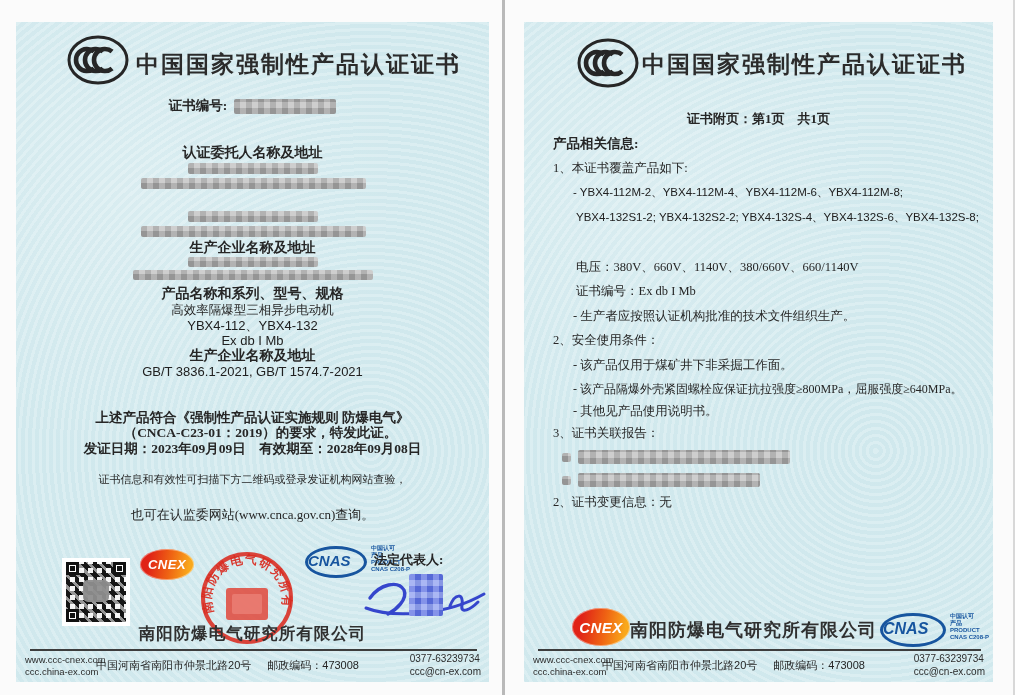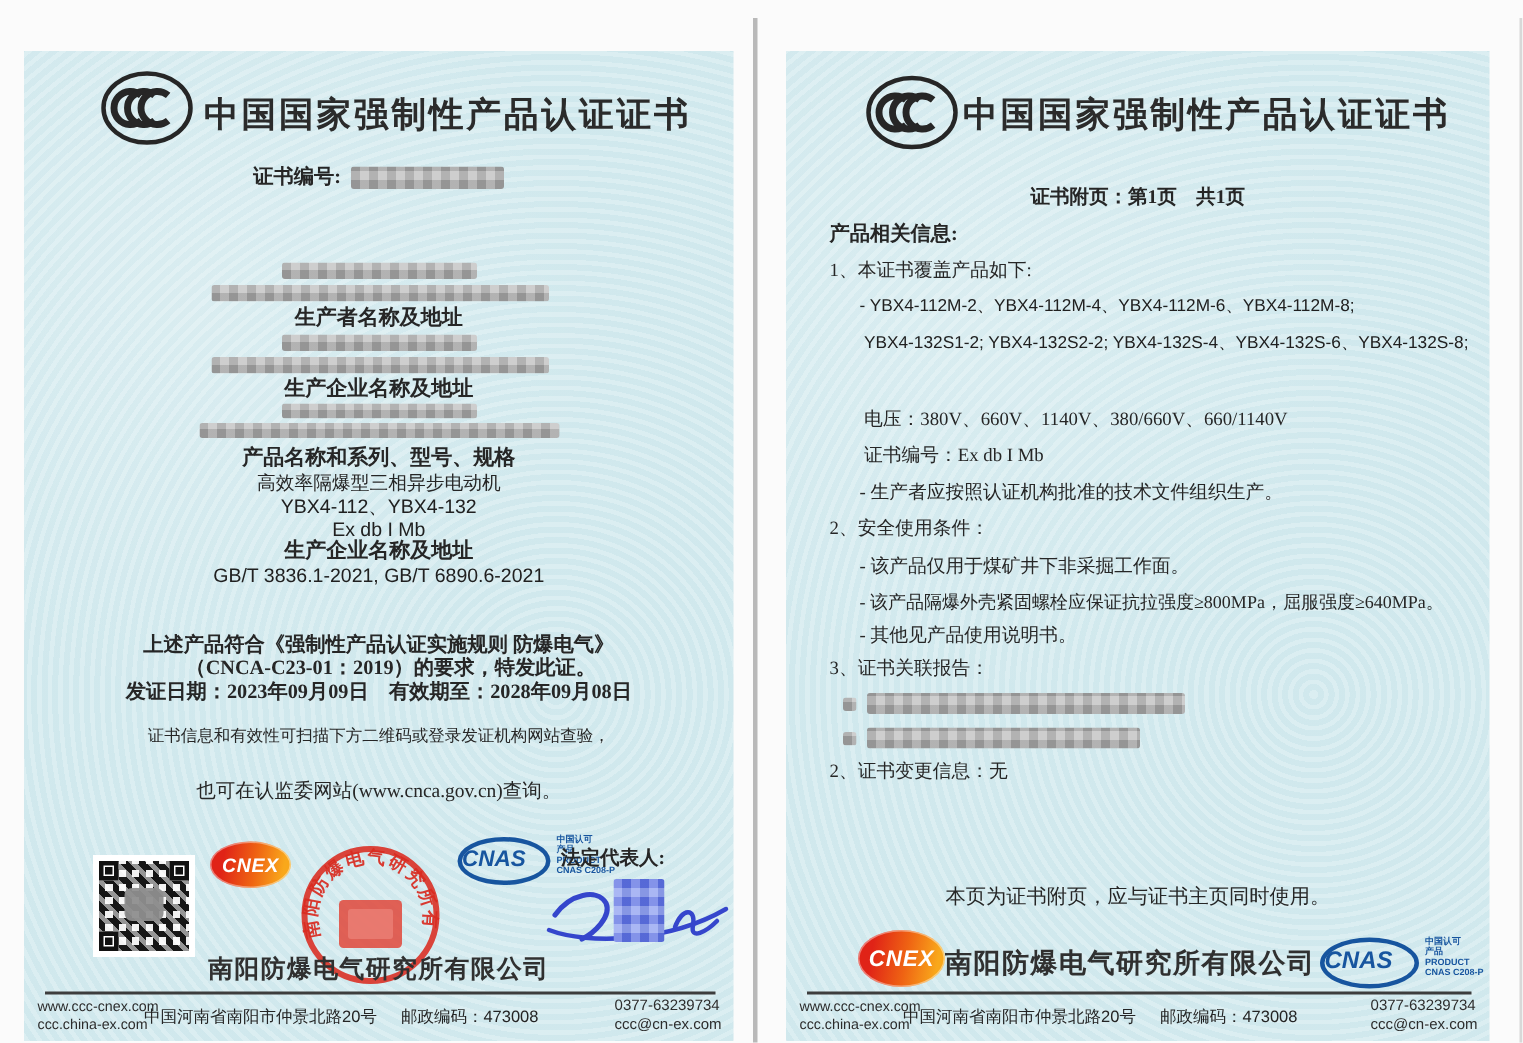--- a/index.html
+++ b/index.html
@@ -1,18 +1,18 @@
 <!DOCTYPE html>
 <html><head>
 <meta charset="utf-8">
 <style>
   html,body{margin:0;padding:0;}
   body{width:1015px;height:695px;background:#fbfbfb;position:relative;overflow:hidden;
        font-family:"Liberation Sans",sans-serif;color:#222;}
-  .stage{position:absolute;inset:0;margin-top:12px;}
+  .stage{position:absolute;inset:0;}
   .divider{position:absolute;left:502px;top:0;width:3px;height:695px;background:#b9b9b9;}
   .edge{position:absolute;right:0;top:0;width:2px;height:695px;background:#d8d8d8;}
 
   .page{position:absolute;top:22px;height:660px;background:#d7ecf0;
         background-image:
           radial-gradient(circle at 25% 25%, rgba(255,255,255,.20), transparent 45%),
           repeating-radial-gradient(circle at 75% 65%, rgba(255,255,255,.10) 0 3px, rgba(150,200,212,.10) 3px 7px);}
   .pageL{left:16px;width:473px;}
   .pageR{left:524px;width:469px;}
 
@@ -90,37 +90,37 @@
       <path d="M 37.1 17.6 A 11 11 0 1 0 37.1 34.4" fill="none" stroke="#262626" stroke-width="4.6"></path>
       <path d="M 46.1 17.6 A 11 11 0 1 0 46.1 34.4" fill="none" stroke="#262626" stroke-width="4.6"></path>
     </svg>
     <div class="title">中国国家强制性产品认证证书</div>
 
     <div class="certrow" style="top:75px;">
       <span class="kai b" style="font-size:13.5px;">证书编号:</span>
       <span class="mosaic" style="width:102px;height:15px;"></span>
     </div>
 
+    <div class="ln ctr kai b" style="top:123px;font-size:14px;">认证委托人名称及地址</div>
     <div class="ln mosaic" style="top:141px;left:172px;width:130px;height:11px;"></div>
     <div class="ln mosaic" style="top:156px;left:125px;width:225px;height:11px;"></div>
 
-    <div class="ln ctr kai b" style="top:171px;font-size:14px;">生产者名称及地址</div>
     <div class="ln mosaic" style="top:189px;left:172px;width:130px;height:11px;"></div>
     <div class="ln mosaic" style="top:204px;left:125px;width:225px;height:11px;"></div>
 
     <div class="ln ctr kai b" style="top:218px;font-size:14px;">生产企业名称及地址</div>
     <div class="ln mosaic" style="top:235px;left:172px;width:130px;height:10px;"></div>
     <div class="ln mosaic" style="top:248px;left:117px;width:240px;height:10px;"></div>
 
     <div class="ln ctr kai b" style="top:264px;font-size:14px;">产品名称和系列、型号、规格</div>
     <div class="ln ctr kai" style="top:281px;font-size:12.5px;">高效率隔爆型三相异步电动机</div>
     <div class="ln ctr hei" style="top:296px;font-size:13px;">YBX4-112、YBX4-132</div>
     <div class="ln ctr hei" style="top:311px;font-size:13px;">Ex db I Mb</div>
     <div class="ln ctr kai b" style="top:326px;font-size:14px;">生产企业名称及地址</div>
-    <div class="ln ctr hei" style="top:342px;font-size:13px;">GB/T 3836.1-2021, GB/T 6890.6-2021</div>
+    <div class="ln ctr hei" style="top:342px;font-size:13px;">GB/T 3836.1-2021, GB/T 1574.7-2021</div>
 
     <div class="ln ctr kai b" style="top:388px;font-size:13.5px;">上述产品符合《强制性产品认证实施规则 防爆电气》</div>
     <div class="ln ctr kai b" style="top:403px;font-size:13.5px;padding-left:16px;">（CNCA-C23-01：2019）的要求，特发此证。</div>
     <div class="ln ctr kai b" style="top:419px;font-size:13.5px;">发证日期：2023年09月09日　有效期至：2028年09月08日</div>
 
     <div class="ln ctr kai" style="top:451px;font-size:11px;">证书信息和有效性可扫描下方二维码或登录发证机构网站查验，</div>
     <div class="ln ctr kai" style="top:485px;font-size:13px;">也可在认监委网站(www.cnca.gov.cn)查询。</div>
 
     <div class="qr" style="left:46px;top:536px;width:60px;height:60px;">
       <div class="qin">
@@ -215,21 +215,20 @@
     <div class="ln kai" style="left:49px;top:382px;font-size:12.5px;">- 其他见产品使用说明书。</div>
     <div class="ln kai" style="left:29px;top:404px;font-size:12.5px;">3、证书关联报告：</div>
 
     <span class="ln mosaic" style="left:38px;top:431px;width:9px;height:9px;"></span>
     <div class="ln mosaic" style="left:54px;top:428px;width:212px;height:14px;"></div>
     <span class="ln mosaic" style="left:38px;top:454px;width:9px;height:9px;"></span>
     <div class="ln mosaic" style="left:54px;top:451px;width:182px;height:14px;"></div>
 
     <div class="ln kai" style="left:29px;top:473px;font-size:12.5px;">2、证书变更信息：无</div>
 
-    <div class="ln ctr kai" style="top:556px;font-size:13.5px;">本页为证书附页，应与证书主页同时使用。</div>
 
     <div class="cnex" style="left:48px;top:586px;width:58px;height:38px;">
       <span style="font-size:15px;">CNEX</span>
     </div>
 
     <div class="company" style="left:80px;right:90px;top:596px;font-size:18px;">南阳防爆电气研究所有限公司</div>
 
     <div class="cnas" style="left:356px;top:588px;width:112px;height:42px;">
       <span class="oval" style="width:60px;height:28px;"></span>
       <span class="word" style="left:3px;top:10px;font-size:16px;">CNAS</span>

